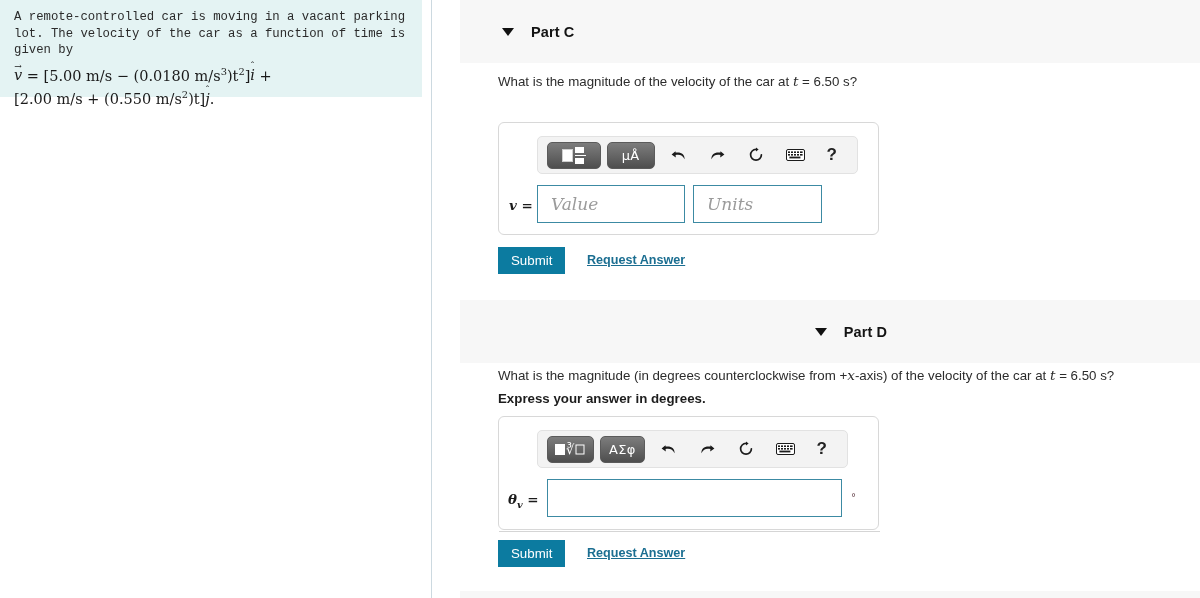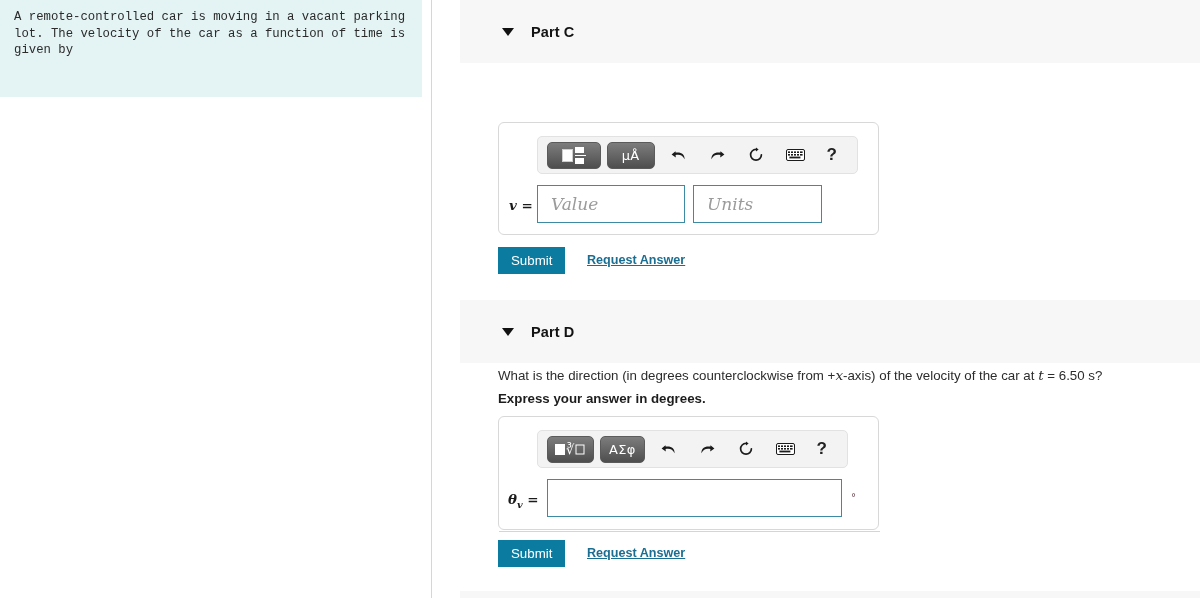--- a/index.html
+++ b/index.html
@@ -177,31 +177,38 @@
     background:#d5d5d5;
   }
 </style>
 </head>
 <body>
 
 <div id="root">
 
   <div class="left-panel">
     <div class="prob-text">A remote-controlled car is moving in a vacant parking lot. The velocity of the car as a function of time is given by</div>
+    <div class="math-block">
+      <span class="vec">v</span><span> = [5.00 m/s − (0.0180 m/s</span><sup class="e">3</sup><span>)t</span><sup class="e">2</sup><span>]</span><span class="hatted">i</span><span> +</span>
+      <span class="ln2"><span>[2.00 m/s + (0.550 m/s</span><sup class="e">2</sup><span>)t]</span><span class="hatted">j</span><span>.</span></span>
+    </div>
   </div>
 
   <div class="vsep"></div>
 
   <div class="right-col">
 
     <div class="part-header" style="top:0;">
       <div class="caret"></div>
       <div class="part-title">Part C</div>
     </div>
 
+    <div class="question" style="top:72px;">
+      <span>What is the magnitude of the velocity of the car at </span><span class="it">t</span><span> = 6.50 s?</span>
+    </div>
 
     <div class="answer-box" style="left:66px; top:122px; width:381px; height:113px;">
 
       <div class="toolbar" style="left:38px; top:13px; width:321px; height:38px;">
         <div class="tbtn">
           <span class="glyph-tmpl">
             <span class="g-bigsq"></span>
             <span class="g-stack">
                 <span class="g-smsq"></span>
                 <span class="g-bar"></span>
@@ -252,27 +259,27 @@
         <span class="ph">Value</span>
       </div>
       <div class="fieldbox" style="left:194px; top:62px; width:129px; height:38px;">
         <span class="ph">Units</span>
       </div>
     </div>
 
     <button class="submit-btn" style="left:66px; top:247px;">Submit</button>
     <a class="req-link" style="left:155px; top:253px;">Request Answer</a>
 
-    <div class="part-header" style="top:300px;">
+    <div class="part-header" style="top:300px;justify-content:center;">
       <div class="caret"></div>
       <div class="part-title">Part D</div>
     </div>
 
     <div class="question" style="top:366px;">
-      <span>What is the direction (in degrees counterclockwise from +</span><span class="it">x</span><span>-axis) of the velocity of the car at </span><span class="it">t</span><span> = 6.50 s?</span>
+      <span>What is the magnitude (in degrees counterclockwise from +</span><span class="it">x</span><span>-axis) of the velocity of the car at </span><span class="it">t</span><span> = 6.50 s?</span>
     </div>
     <div class="instruction" style="top:391px;">Express your answer in degrees.</div>
 
     <div class="answer-box" style="left:66px; top:416px; width:381px; height:114px;">
 
       <div class="toolbar" style="left:38px; top:13px; width:311px; height:38px;">
         <div class="tbtn">
           <span class="glyph-rad">
             <span class="rad-sq"></span>
             <svg width="20" height="17" viewBox="0 0 20 17">

